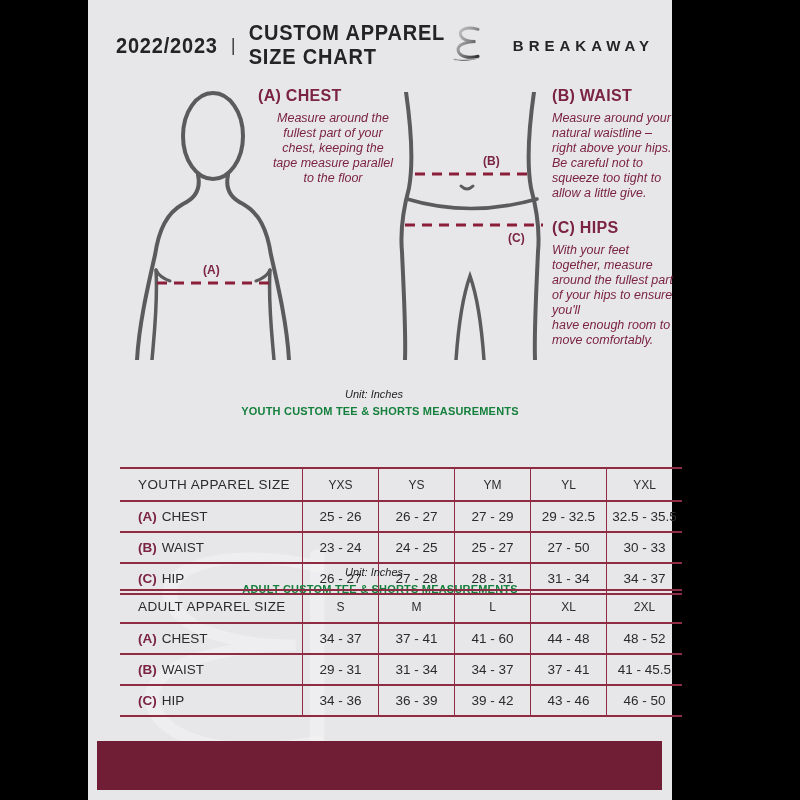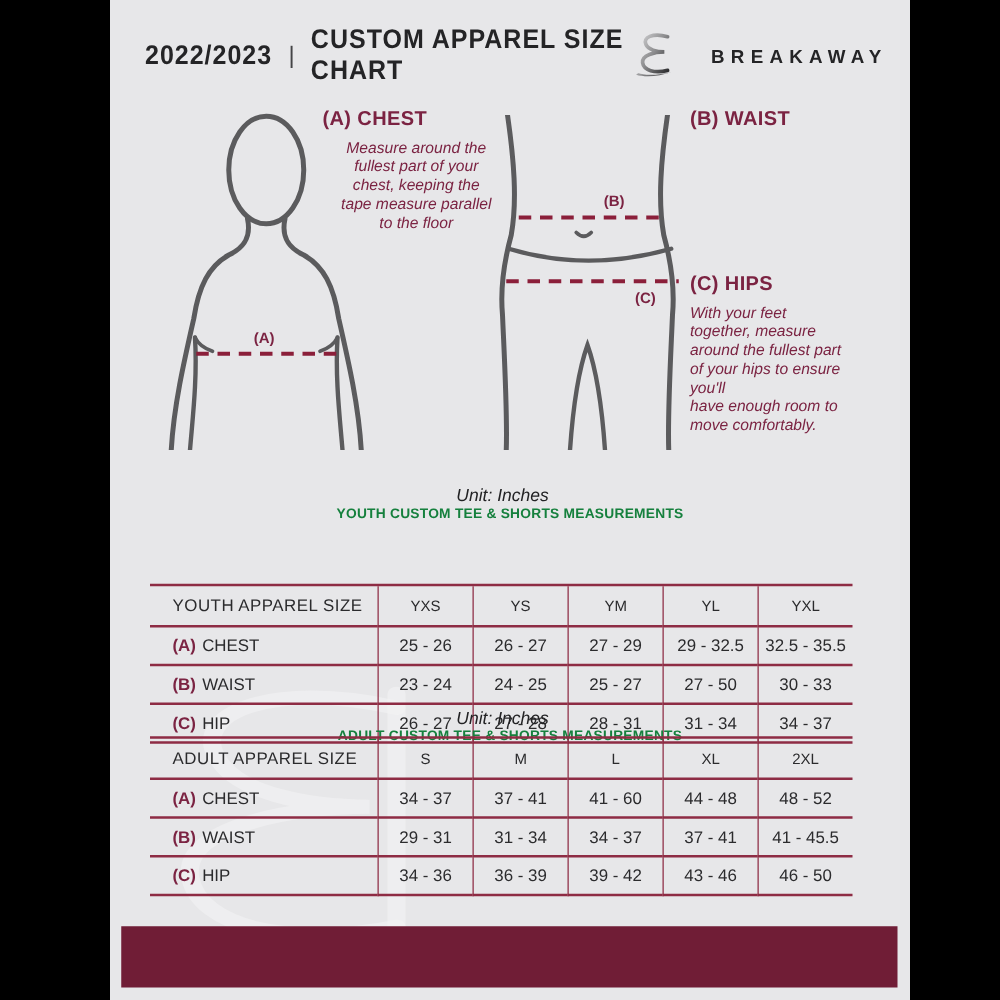--- a/index.html
+++ b/index.html
@@ -7,40 +7,40 @@
     --dash:#8b1f3a;
     --tborder:#8e2c44;
     --footer:#701d36;
     --ink:#2b2b2d;
     --fig:#5b5b5d;
     --pagebg:#e7e7e9;
   }
   *{margin:0;padding:0;box-sizing:border-box;}
   body{background:#000;font-family:"Liberation Sans",sans-serif;}
   .stage{position:relative;width:800px;height:800px;background:#000;overflow:hidden;}
-  .page{position:absolute;left:88px;top:0;width:640px;height:800px;background:var(--pagebg);}
+  .page{position:absolute;left:88px;top:0;width:584px;height:800px;background:var(--pagebg);}
 
   
   .watermark{position:absolute;left:14px;top:538px;opacity:.55;}
 
   
   .hdr{position:absolute;left:28px;right:18px;top:22px;height:46px;display:flex;align-items:center;}
   .hdr .year,.hdr .ttl{font-weight:700;font-size:20px;letter-spacing:.8px;color:#242426;transform:scaleY(1.08);}
   .hdr .div{font-size:19px;color:#454547;margin:0 13px;font-weight:400;}
   .brand-wrap{margin-left:auto;display:flex;align-items:center;gap:21px;}
   .brand{font-weight:700;font-size:15px;letter-spacing:5px;color:#242426;}
 
   
   .guide-head{position:absolute;font-weight:700;font-size:16px;color:var(--maroon);letter-spacing:.3px;}
   .guide-body{position:absolute;font-style:italic;font-size:12.5px;line-height:15px;color:var(--maroon);white-space:pre-line;}
   .fig{position:absolute;}
 
   
   .tbl-title{position:absolute;left:0;right:0;text-align:center;font-weight:700;font-size:11px;color:#15803d;letter-spacing:.2px;margin-top:36px;}
-  .tbl-unit{position:absolute;left:0;right:12px;text-align:center;font-style:italic;font-size:14px;color:#222224;}
+  .tbl-unit{position:absolute;left:0;right:12px;text-align:center;font-style:italic;font-size:11px;color:#222224;}
   .sizetable{position:absolute;left:32px;width:562px;display:grid;
     grid-template-columns:182px repeat(5,76px);
     border-top:2px solid var(--tborder);}
   .sizetable .c{display:flex;align-items:center;justify-content:center;
     height:31px;border-bottom:2px solid var(--tborder);
     font-size:13.5px;color:var(--ink);}
   .sizetable .c.h{height:33px;font-weight:400;font-size:12px;}
   .sizetable .c.first{justify-content:flex-start;padding-left:18px;}
   .sizetable .c.h.first{font-weight:400;font-size:13.5px;letter-spacing:.4px;}
   .sizetable .c:not(:nth-child(6n+1)){border-left:1.6px solid var(--tborder);}
@@ -110,20 +110,26 @@
       <path d="M20,82 L132,82" fill="none" stroke="var(--dash)" stroke-width="3.2" stroke-dasharray="10 7"></path>
       <text x="88" y="73">(B)</text>
       <path d="M66,94 Q72,100 78,94" fill="none" stroke="var(--fig)" stroke-width="3" stroke-linecap="round"></path>
       <path d="M12,107 Q75,126 142,107" fill="none" stroke="var(--fig)" stroke-width="3.5" stroke-linecap="round"></path>
       <path d="M10,133 L148,133" fill="none" stroke="var(--dash)" stroke-width="3.2" stroke-dasharray="10 7"></path>
       <text x="113" y="150">(C)</text>
       <path d="M61,268 C64,225 70,198 75,184 C80,198 86,225 89,268" fill="none" stroke="var(--fig)" stroke-width="3.5" stroke-linecap="round"></path>
     </svg>
 
     <div class="guide-head" style="left:464px;top:87px;">(B) WAIST</div>
+    <div class="guide-body" style="left:464px;top:111px;width:160px;">Measure around your
+natural waistline –
+right above your hips.
+Be careful not to
+squeeze too tight to
+allow a little give.</div>
 
     <div class="guide-head" style="left:464px;top:219px;">(C) HIPS</div>
     <div class="guide-body" style="left:464px;top:243px;width:165px;">With your feet
 together, measure
 around the fullest part
 of your hips to ensure
 you'll
 have enough room to
 move comfortably.</div>
 

